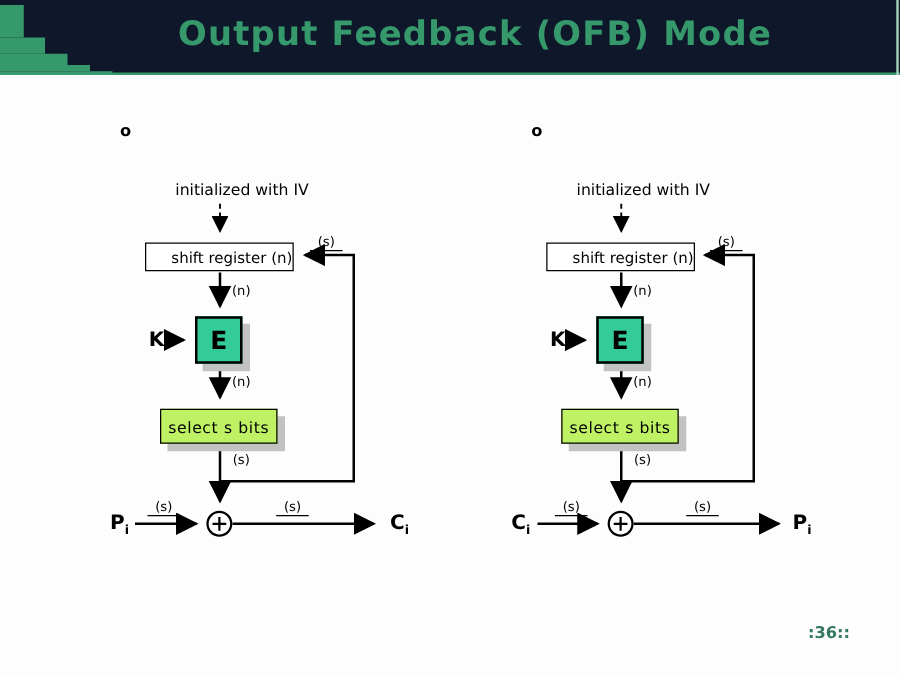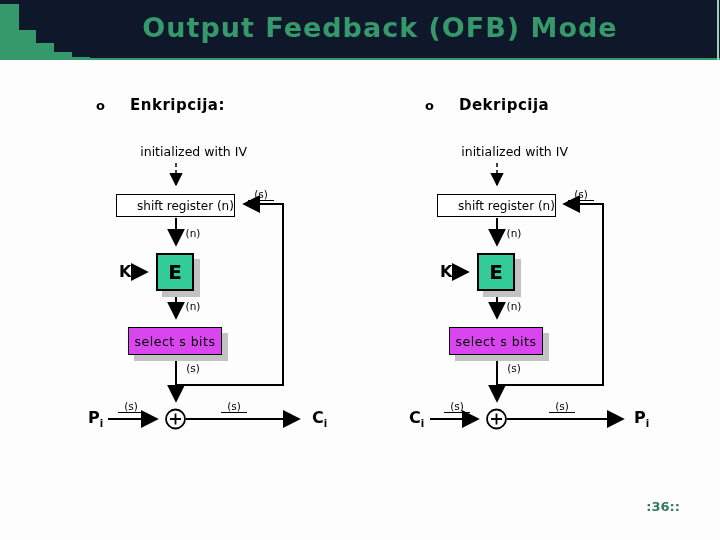--- a/index.html
+++ b/index.html
@@ -28,21 +28,21 @@
   .sr-box{
     position:absolute;width:119px;height:23px;background:#ffffff;border:1px solid #000;
     font-size:12px;text-align:center;line-height:23px;box-sizing:border-box;padding-left:20px;
   }
   .e-box{
     position:absolute;width:38px;height:38px;background:#33cc99;border:2px solid #000;
     font-size:20px;font-weight:bold;text-align:center;line-height:34px;
     box-sizing:border-box;box-shadow:6px 6px 0 #c2c2c2;
   }
   .select-box{
-    position:absolute;width:94px;height:28px;background:#d946ef;border:1px solid #000;
+    position:absolute;width:94px;height:28px;background:#bef264;border:1px solid #000;
     font-size:12.5px;text-align:center;line-height:28px;box-sizing:border-box;
     box-shadow:6px 6px 0 #c2c2c2;letter-spacing:.5px;
   }
   
   .wlabel{position:absolute;font-size:10.5px;color:#000;width:26px;text-align:center;}
   .wlabel.u{border-bottom:1px solid #000;padding-bottom:0px;}
   
   .letter{position:absolute;font-size:16px;font-weight:bold;color:#000;}
   .letter sub{font-size:10px;font-weight:bold;}
   .ivlabel{position:absolute;width:140px;text-align:right;font-size:12.5px;color:#000;}
@@ -59,23 +59,21 @@
     <div class="stair s2"></div>
     <div class="stair s3"></div>
     <div class="stair s4"></div>
     <div class="stair s5"></div>
     <div class="banner-underline"></div>
     <div class="banner-rightline"></div>
     <div class="title">Output Feedback (OFB) Mode</div>
   </div>
 
   <span class="bullet" style="left:96px;top:98px;">o</span>
-  <span class="heading" style="left:130px;top:96px;">Enkripcija:</span>
   <span class="bullet" style="left:425px;top:98px;">o</span>
-  <span class="heading" style="left:459px;top:96px;">Dekripcija</span>
 
   <svg class="wires" width="720" height="540">
     <defs>
       <marker id="arr" viewBox="0 0 10 10" refX="9" refY="5" markerWidth="9" markerHeight="9" orient="auto-start-reverse">
         <path d="M0,0 L10,5 L0,10 z" fill="#000"></path>
       </marker>
     </defs>
 
     <path d="M176,163 V185" stroke="#000" stroke-width="1.5" stroke-dasharray="4,3" fill="none" marker-end="url(#arr)"></path>
     <path d="M176,218 V245" stroke="#000" stroke-width="2" fill="none" marker-end="url(#arr)"></path>

